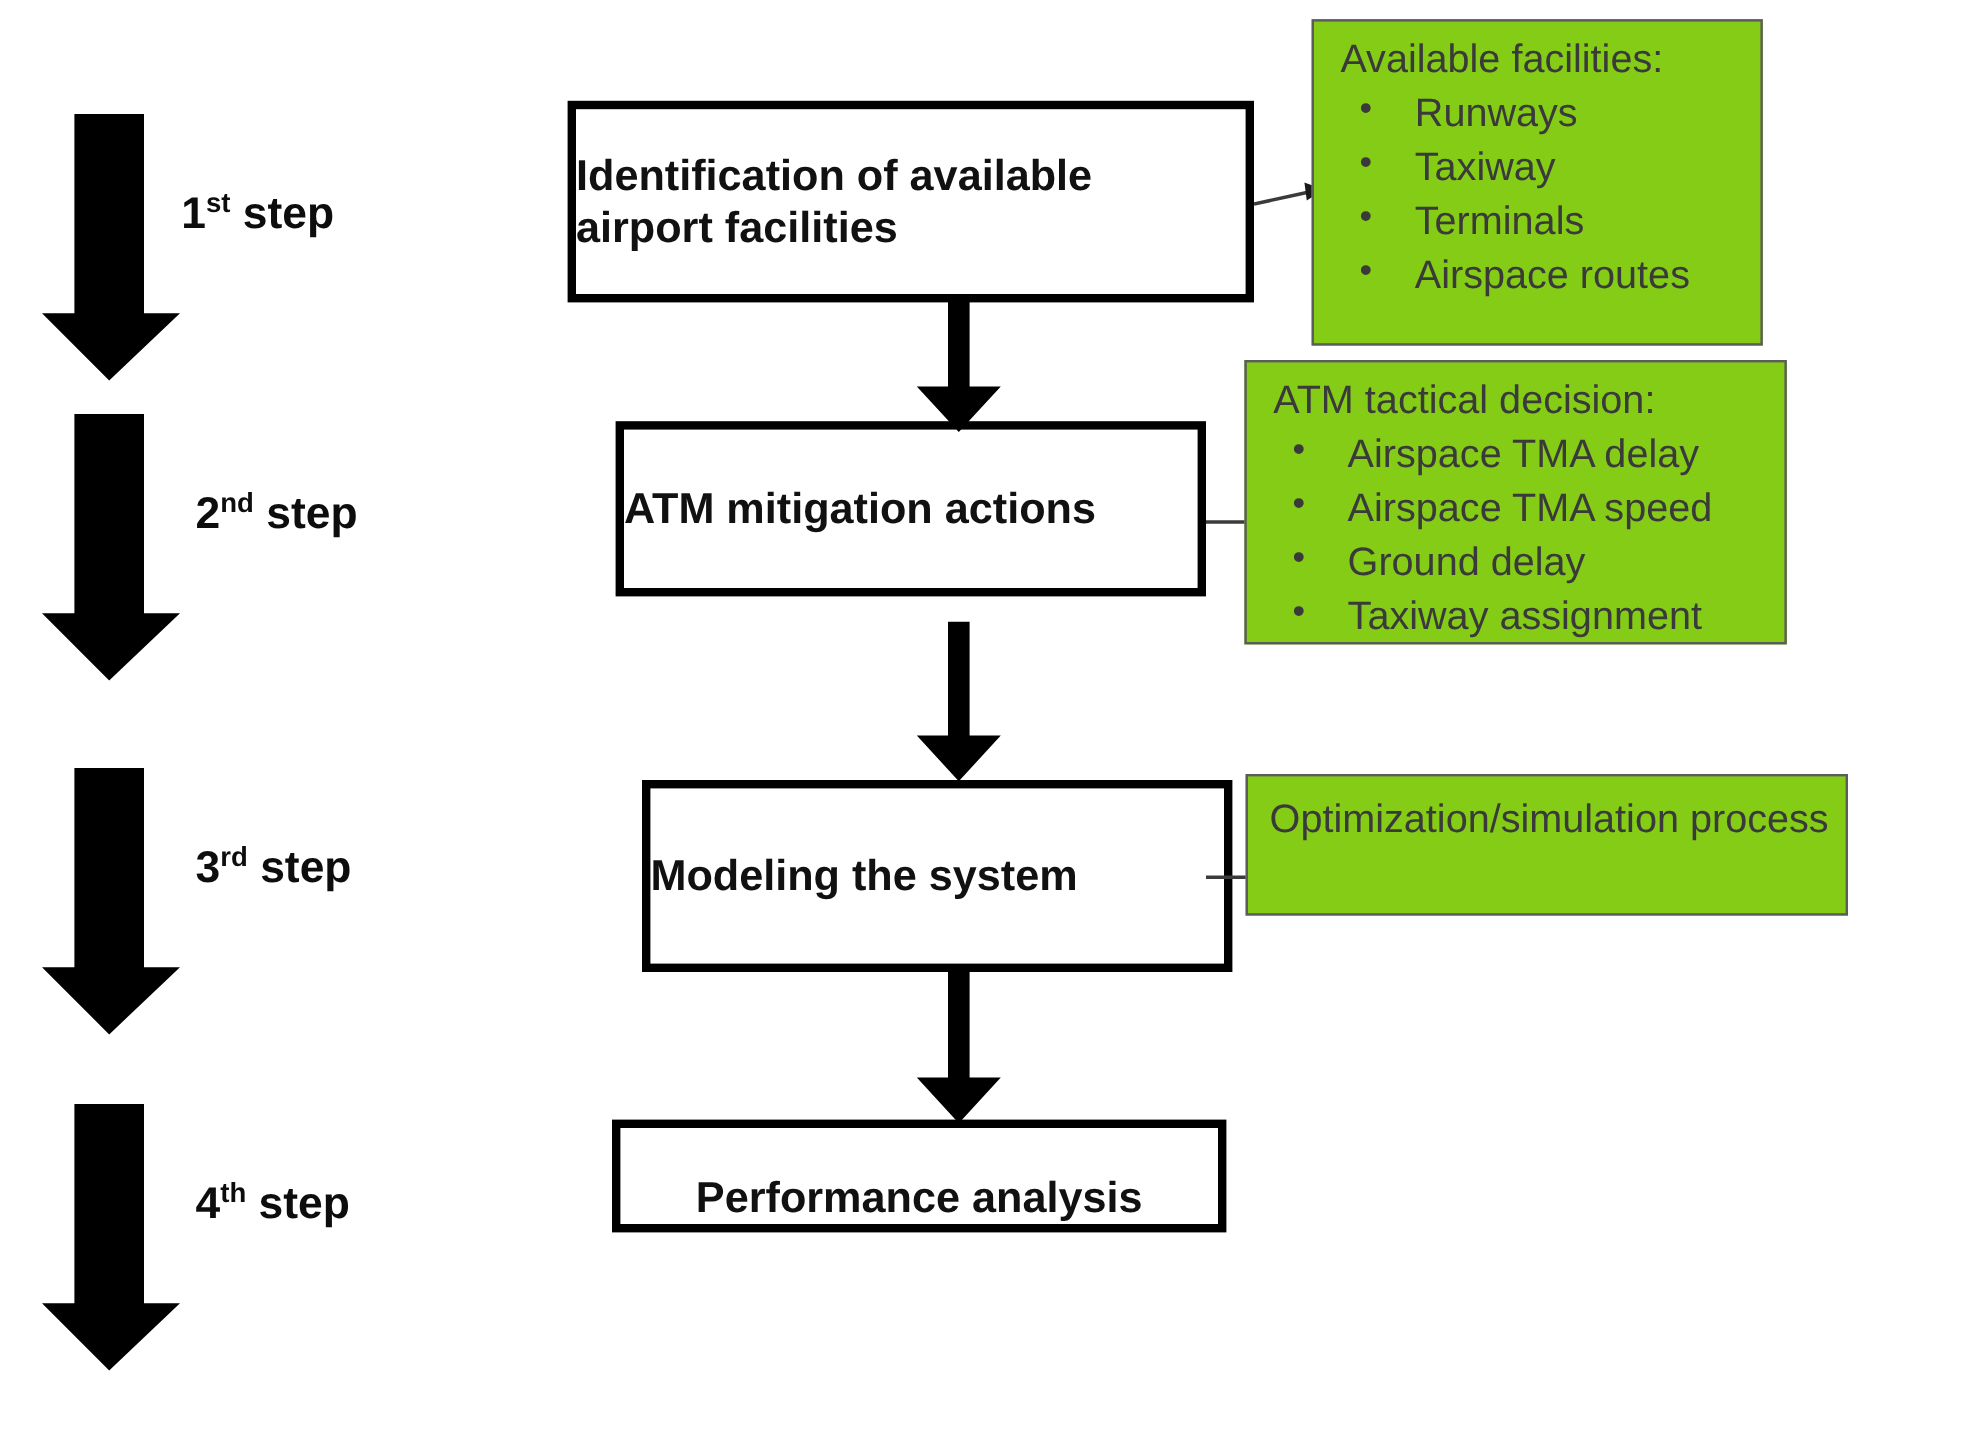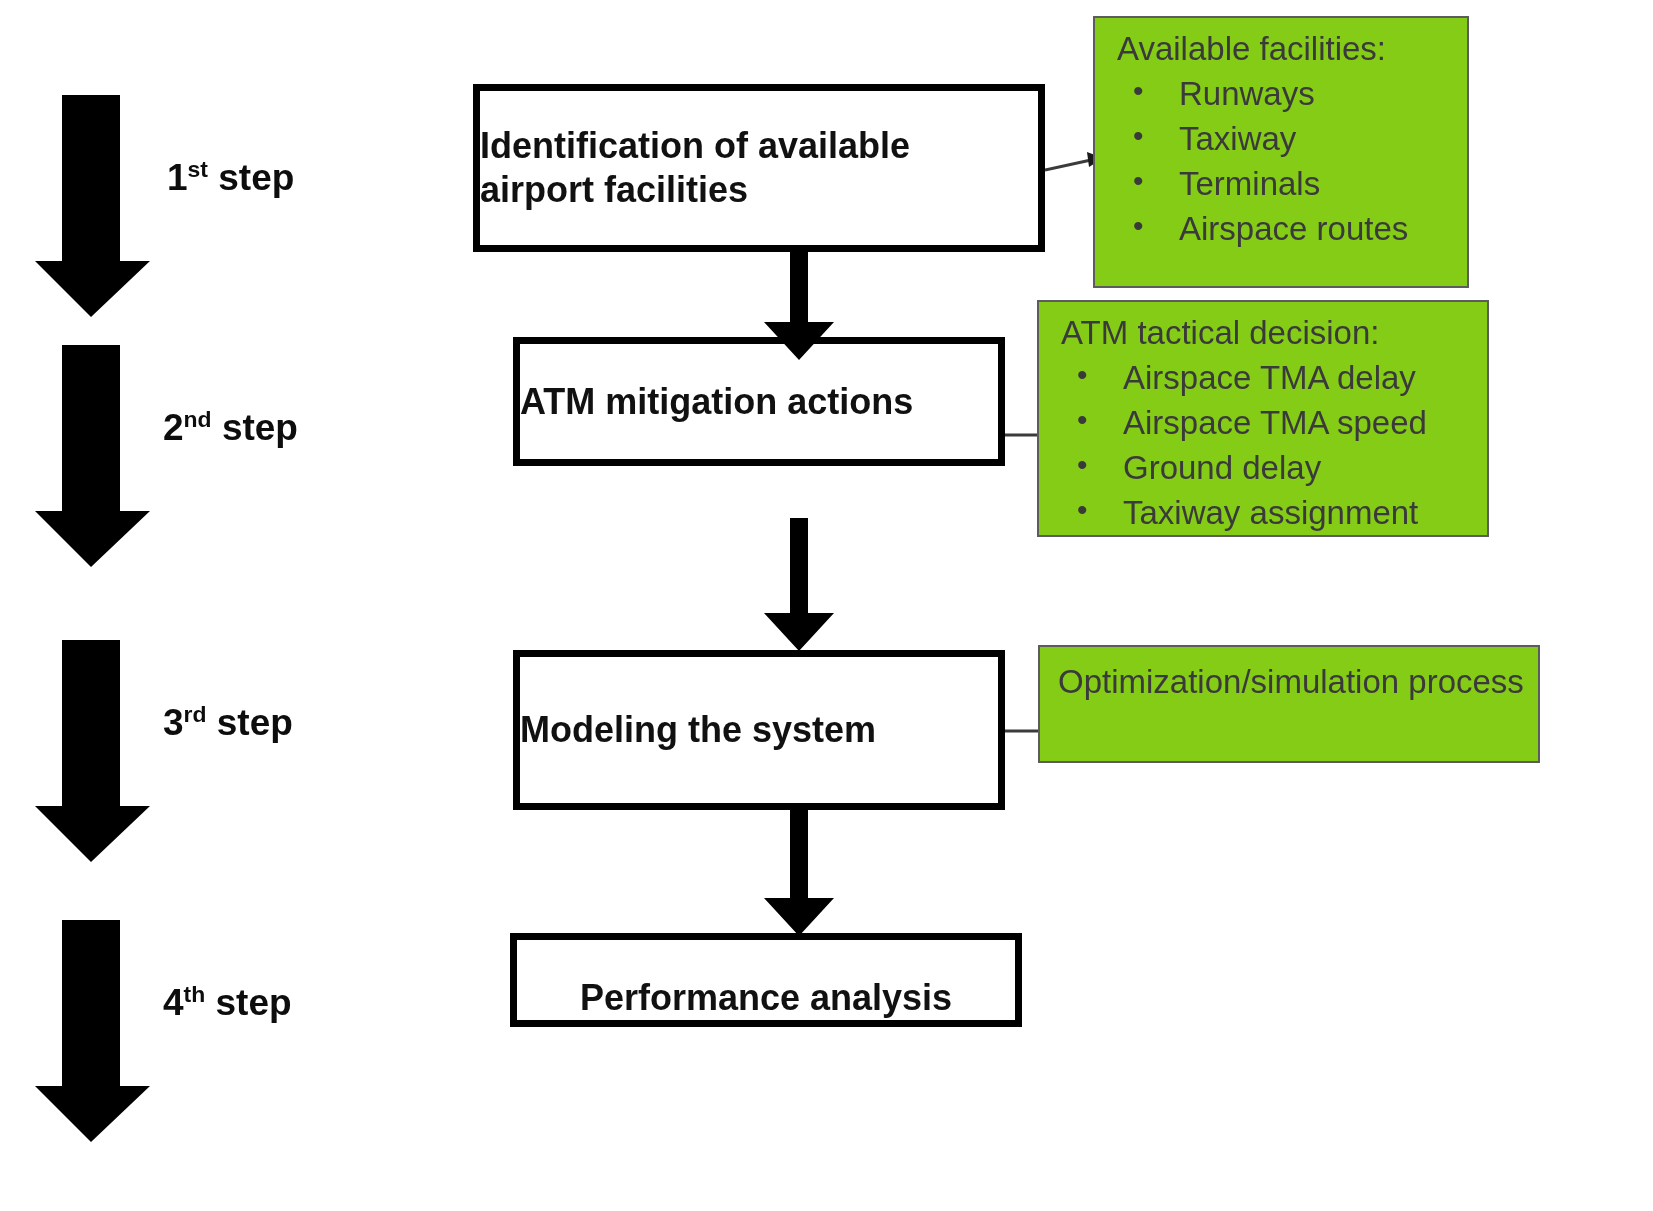--- a/index.html
+++ b/index.html
@@ -116,21 +116,21 @@
 </style>
 </head>
 <body>
 
 <div id="canvas">
 
   <div class="step-group" style="left:35px; top:95px; width:340px; height:230px;">
     <svg class="big-arrow" width="120" height="225" viewBox="0 0 120 225">
       <polygon points="27,0 85,0 85,166 115,166 56,222 0,166 27,166" fill="#000000"></polygon>
     </svg>
-    <div class="step-label" style="left:132px; top:62px;text-align:center;">
+    <div class="step-label" style="left:116px; top:62px;text-align:center;">
       <span>1</span><sup>st</sup>
       <span>step</span>
     </div>
   </div>
 
   <div class="step-group" style="left:35px; top:345px; width:340px; height:230px;">
     <svg class="big-arrow" width="120" height="225" viewBox="0 0 120 225">
       <polygon points="27,0 85,0 85,166 115,166 56,222 0,166 27,166" fill="#000000"></polygon>
     </svg>
     <div class="step-label" style="left:128px; top:62px;">
@@ -156,25 +156,25 @@
     <div class="step-label" style="left:128px; top:62px;">
       <span>4</span><sup>th</sup>
       <span>step</span>
     </div>
   </div>
 
   <div class="flow-box" style="left:473px; top:84px; width:572px; height:168px;">
     <span class="box-text">Identification of available airport facilities</span>
   </div>
 
-  <div class="flow-box" style="left:513px; top:337px; width:492px; height:129px;">
+  <div class="flow-box" style="left:513px; top:351px; width:492px; height:146px;">
     <span class="box-text">ATM mitigation actions</span>
   </div>
 
-  <div class="flow-box" style="left:513px; top:650px; width:492px; height:160px;">
+  <div class="flow-box" style="left:535px; top:650px; width:492px; height:160px;">
     <span class="box-text">Modeling the system</span>
   </div>
 
   <div class="flow-box center-text" style="left:510px; top:933px; width:512px; height:94px;">
     <span class="box-text">Performance analysis</span>
   </div>
 
   <svg class="vconn" style="left:744px; top:250px;" width="110" height="112" viewBox="0 0 110 112">
     <polygon points="46,0 64,0 64,72 90,72 55,110 20,72 46,72" fill="#000000"></polygon>
   </svg>

